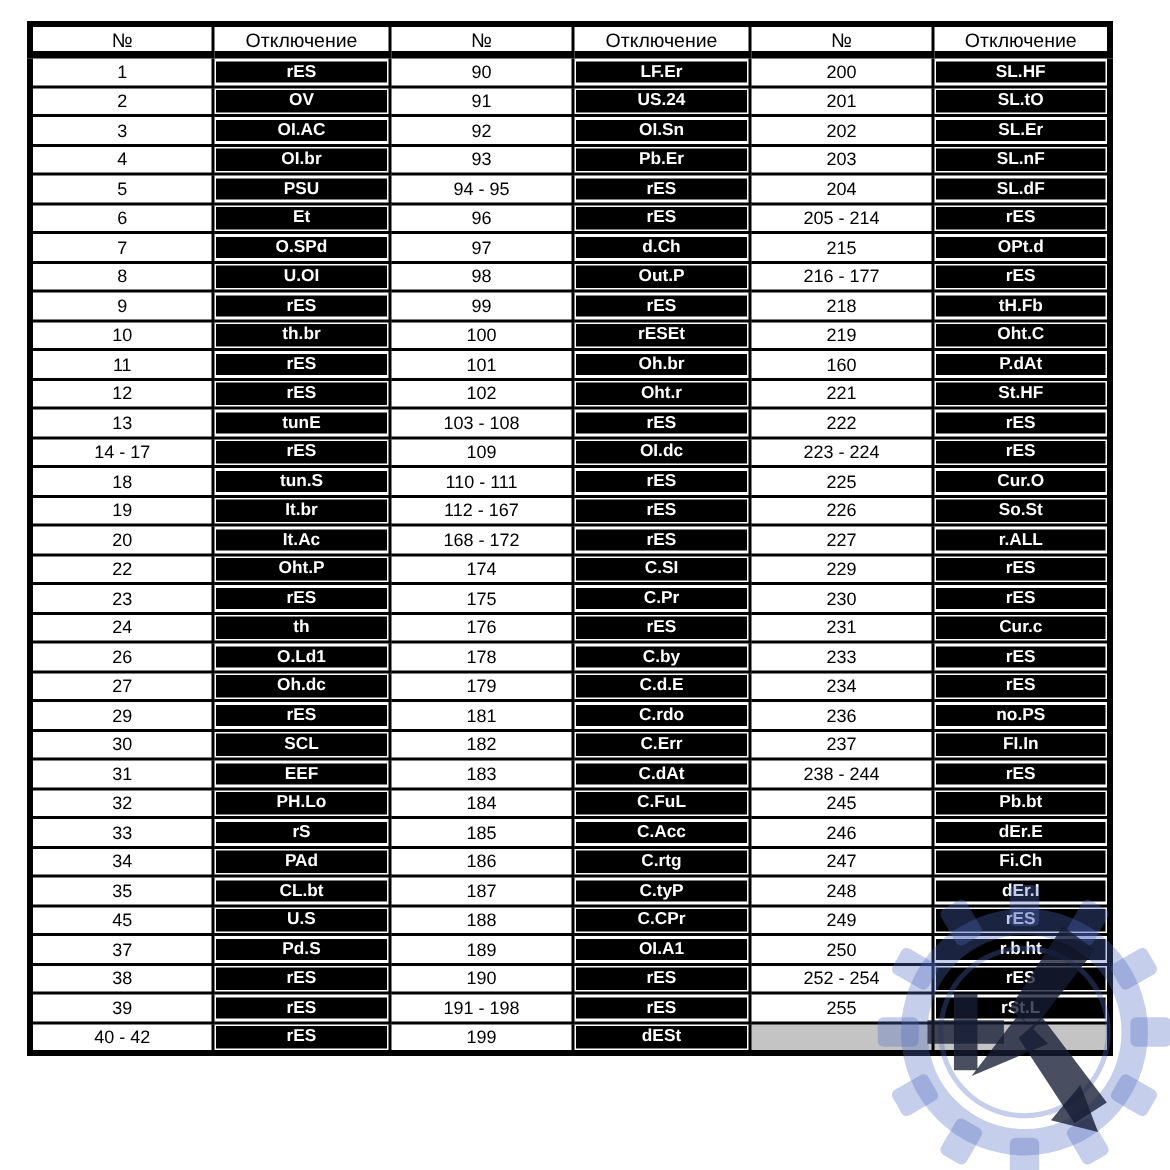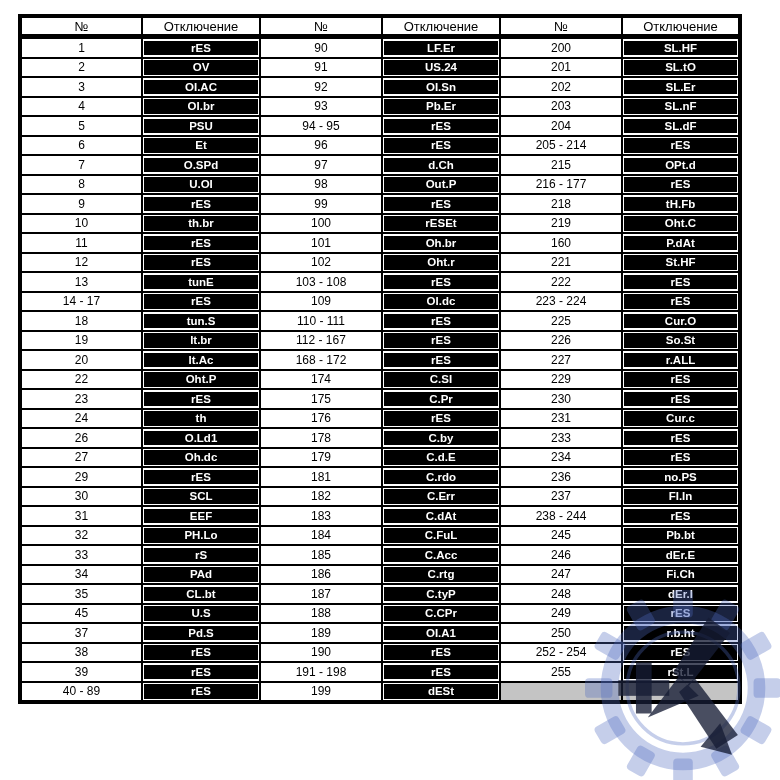--- a/index.html
+++ b/index.html
@@ -547,21 +547,21 @@
         <td class="num">191 - 198</td>
         <td class="trip">
           <div class="code">rES</div>
         </td>
         <td class="num">255</td>
         <td class="trip">
           <div class="code">rSt.L</div>
         </td>
       </tr>
       <tr>
-        <td class="num">40 - 89</td>
+        <td class="num">40 - 42</td>
         <td class="trip">
           <div class="code">rES</div>
         </td>
         <td class="num">199</td>
         <td class="trip">
           <div class="code">dESt</div>
         </td>
         <td class="num gray"></td>
         <td class="trip gray"></td>
       </tr>

